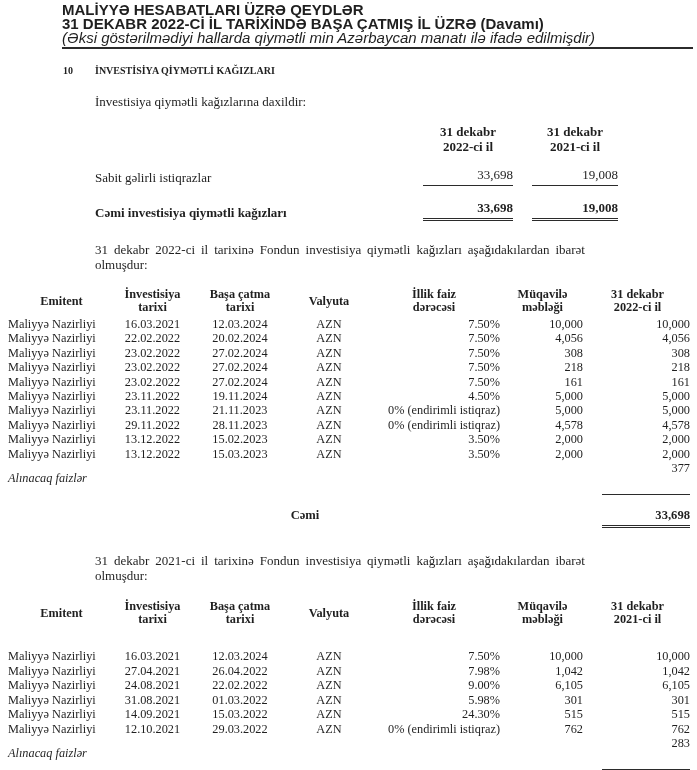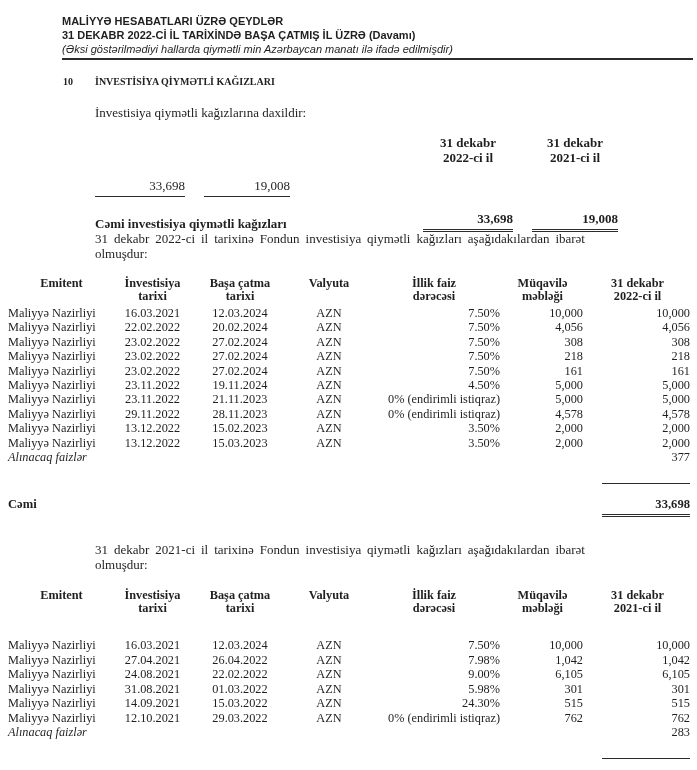--- a/index.html
+++ b/index.html
@@ -7,24 +7,24 @@
     position:relative;
     width:697px;height:770px;
     background:#fff;
     color:#1f1f1f;
     font-family:"Liberation Serif","DejaVu Serif",serif;
     overflow:hidden;
   }
   
   .hdr{
     margin:0 4px 0 62px;
-    padding-top:14px;padding-bottom:2px;
+    padding-top:3px;padding-bottom:2px;
     border-bottom:2px solid #2b2b2b;
     font-family:"Liberation Sans","DejaVu Sans",sans-serif;
-    font-size:11px;line-height:14px;
+    font-size:15px;line-height:14px;
   }
   .hdr .b{font-weight:bold;}
   .hdr .i{font-style:italic;}
   
   .sec-heading{
     display:flex;
     margin:14px 0 0 63px;
     font-weight:bold;font-size:10px;line-height:15px;
   }
   .sec-heading .num{width:32px;}
@@ -41,45 +41,45 @@
     font-weight:bold;text-align:center;white-space:pre-line;line-height:15px;
   }
   .sum-body .v1,.sum-body .v2{border-bottom:1px solid #2b2b2b;padding-bottom:2px;}
   .sum-total{margin-top:14px;font-weight:bold;}
   .sum-total .v1,.sum-total .v2{border-bottom:3px double #2b2b2b;padding-bottom:2px;}
   
   .para{
     margin:0 0 0 95px;width:490px;
     font-size:13px;line-height:14.5px;text-align:justify;
   }
-  .para1{}
+  .para1{margin-top:22px;}
   .para2{margin-top:26px;}
   
   .dtable{margin:16px 0 0 8px;width:684px;font-size:12.3px;}
   .dtable2{margin-top:17px;}
-  .drow{display:flex;line-height:14.4px;}
+  .drow{display:flex;line-height:14.4px;align-items:center;}
   .c{flex:none;}
   .c1{width:107px;text-align:left;}
   .c2{width:75px;text-align:center;}
   .c3{width:100px;text-align:center;}
   .c4{width:78px;text-align:center;}
   .c5{width:134px;text-align:right;padding-right:2px;box-sizing:border-box;}
   .c6{width:83px;text-align:right;padding-right:2px;box-sizing:border-box;}
   .c7{width:107px;text-align:right;padding-right:2px;box-sizing:border-box;}
   .dhead .c{font-weight:bold;text-align:center;white-space:pre-line;line-height:13px;}
   .dbody{margin-top:3px;}
   .dbody-gap{margin-top:23px;}
   .accrued .c1{font-style:italic;}
   .accrued .uline{
     display:inline-block;min-width:88px;
     border-bottom:1px solid #2b2b2b;padding-bottom:19px;text-align:right;
   }
   .cemi{display:flex;margin:13px 0 0 8px;width:684px;font-size:12.6px;font-weight:bold;}
   .cemi2{margin-top:17px;}
-  .cemi .lbl{flex:1;text-align:left;}
+  .cemi .lbl{flex:1;text-align:center;}
   .cemi .tval{
     flex:none;display:inline-block;min-width:88px;margin-right:2px;
     text-align:right;border-bottom:3px double #2b2b2b;padding-bottom:2px;
   }
 </style>
 </head>
 <body>
 
 <div class="page">
 
@@ -99,20 +99,21 @@
   <div class="sumtable">
     <div class="sumrow sum-head">
       <div class="lbl"></div>
       <div class="v1">31 dekabr
 2022-ci il</div>
       <div class="gap2"></div>
       <div class="v2">31 dekabr
 2021-ci il</div>
     </div>
     <div class="sumrow sum-body">
+      <div class="lbl">Sabit gəlirli istiqrazlar</div>
       <div class="v1">33,698</div>
       <div class="gap2"></div>
       <div class="v2">19,008</div>
     </div>
     <div class="sumrow sum-total">
       <div class="lbl">Cəmi investisiya qiymətli kağızları</div>
       <div class="v1">33,698</div>
       <div class="gap2"></div>
       <div class="v2">19,008</div>
     </div>

